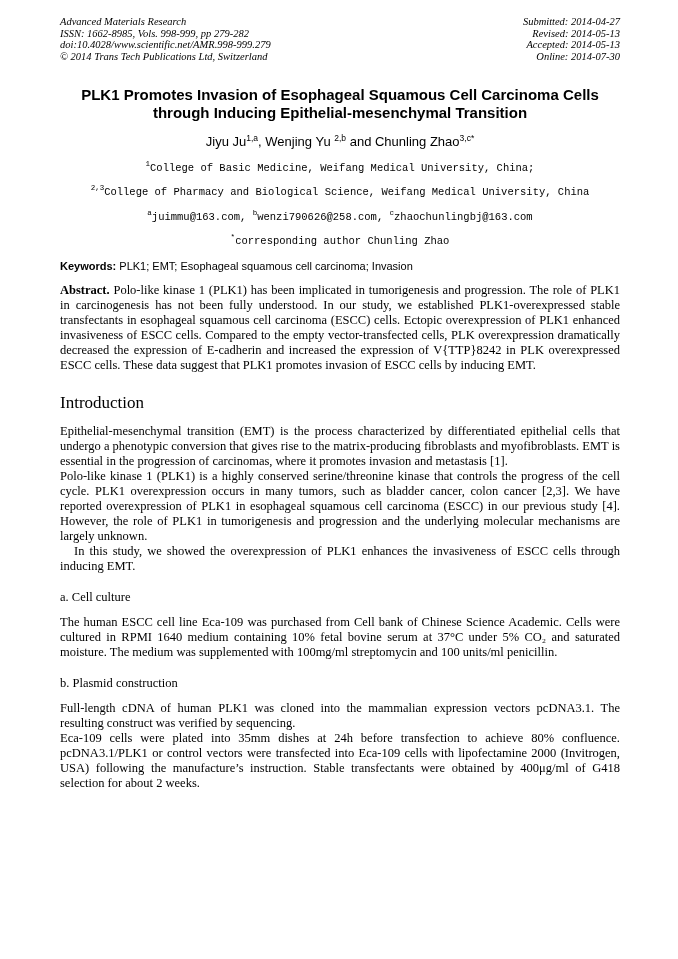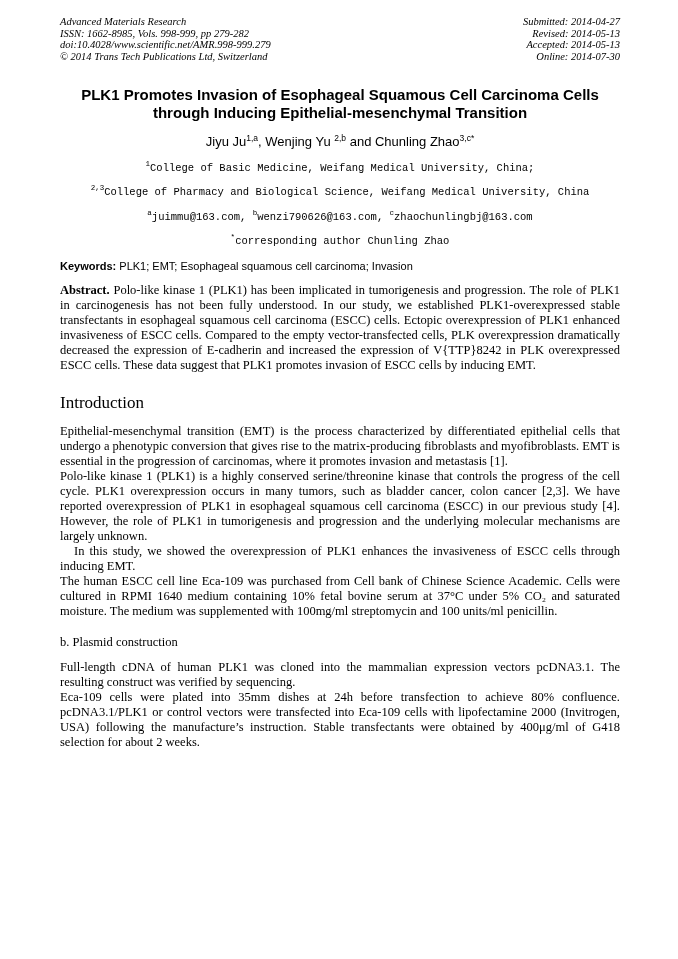--- a/index.html
+++ b/index.html
@@ -113,31 +113,32 @@
       <span class="tline">PLK1 Promotes Invasion of Esophageal Squamous Cell Carcinoma Cells</span>
       <span class="tline">through Inducing Epithelial-mesenchymal Transition</span>
     </h1>
 
   <div class="authors"><span>Jiyu Ju</span><sup>1,a</sup><span>, Wenjing Yu </span><sup>2,b</sup><span> and Chunling Zhao</span><sup>3,c*</sup></div>
 
   <div class="affil"><sup>1</sup><span>College of Basic Medicine, Weifang Medical University, China;</span></div>
 
   <div class="affil"><sup>2,3</sup><span>College of Pharmacy and Biological Science, Weifang Medical University, China</span></div>
 
-  <div class="affil"><sup>a</sup><span>juimmu@163.com, </span><sup>b</sup><span>wenzi790626@163.com, </span><sup>c</sup><span>zhaochunlingbj@163.com</span></div>
+  <div class="affil"><sup>a</sup><span>juimmu@163.com, </span><sup>b</sup><span>wenzi790626@258.com, </span><sup>c</sup><span>zhaochunlingbj@163.com</span></div>
 
   <div class="affil"><sup>*</sup><span>corresponding author Chunling Zhao</span></div>
 
   <div class="keywords"><span class="kw-label">Keywords:</span><span> PLK1; EMT; Esophageal squamous cell carcinoma; Invasion</span></div>
 
   <p class="body-text abstract"><span class="abs-label">Abstract.</span><span> Polo-like kinase 1 (PLK1) has been implicated in tumorigenesis and progression. The role of PLK1 in carcinogenesis has not been fully understood. In our study, we established PLK1-overexpressed stable transfectants in esophageal squamous cell carcinoma (ESCC) cells. Ectopic overexpression of PLK1 enhanced invasiveness of ESCC cells. Compared to the empty vector-transfected cells, PLK overexpression dramatically decreased the expression of E-cadherin and increased the expression of V{TTP}8242 in PLK overexpressed ESCC cells. These data suggest that PLK1 promotes invasion of ESCC cells by inducing EMT.</span></p>
 
   <h2 class="sec-heading">Introduction</h2>
   <p class="body-text">Epithelial-mesenchymal transition (EMT) is the process characterized by differentiated epithelial cells that undergo a phenotypic conversion that gives rise to the matrix-producing fibroblasts and myofibroblasts. EMT is essential in the progression of carcinomas, where it promotes invasion and metastasis [1].</p>
   <p class="body-text">Polo-like kinase 1 (PLK1) is a highly conserved serine/threonine kinase that controls the progress of the cell cycle. PLK1 overexpression occurs in many tumors, such as bladder cancer, colon cancer [2,3]. We have reported overexpression of PLK1 in esophageal squamous cell carcinoma (ESCC) in our previous study [4]. However, the role of PLK1 in tumorigenesis and progression and the underlying molecular mechanisms are largely unknown.</p>
   <p class="body-text indent">In this study, we showed the overexpression of PLK1 enhances the invasiveness of ESCC cells through inducing EMT.</p>
 
+  <p class="sub-heading">a. Cell culture</p>
   <p class="body-text">The human ESCC cell line Eca-109 was purchased from Cell bank of Chinese Science Academic. Cells were cultured in RPMI 1640 medium containing 10% fetal bovine serum at 37°C under 5% CO₂ and saturated moisture. The medium was supplemented with 100mg/ml streptomycin and 100 units/ml penicillin.</p>
   <p class="sub-heading">b. Plasmid construction</p>
   <p class="body-text">Full-length cDNA of human PLK1 was cloned into the mammalian expression vectors pcDNA3.1. The resulting construct was verified by sequencing.</p>
   <p class="body-text">Eca-109 cells were plated into 35mm dishes at 24h before transfection to achieve 80% confluence. pcDNA3.1/PLK1 or control vectors were transfected into Eca-109 cells with lipofectamine 2000 (Invitrogen, USA) following the manufacture’s instruction. Stable transfectants were obtained by 400μg/ml of G418 selection for about 2 weeks.</p>
 
 </div>
 
 </body></html>

